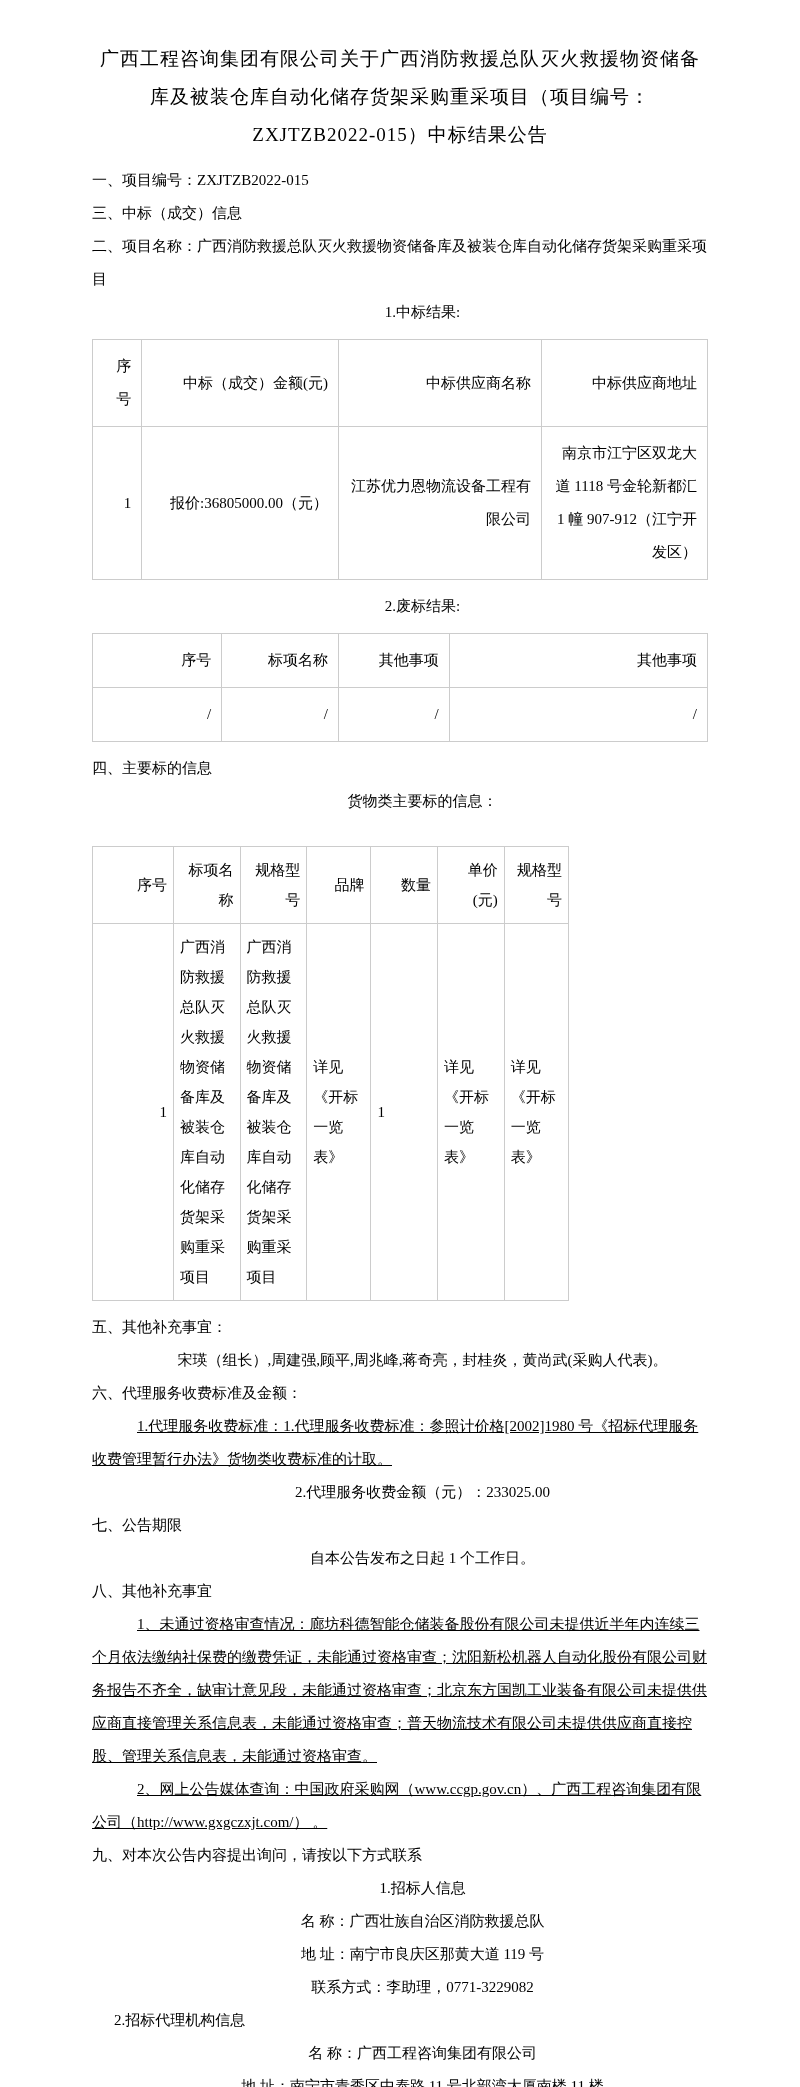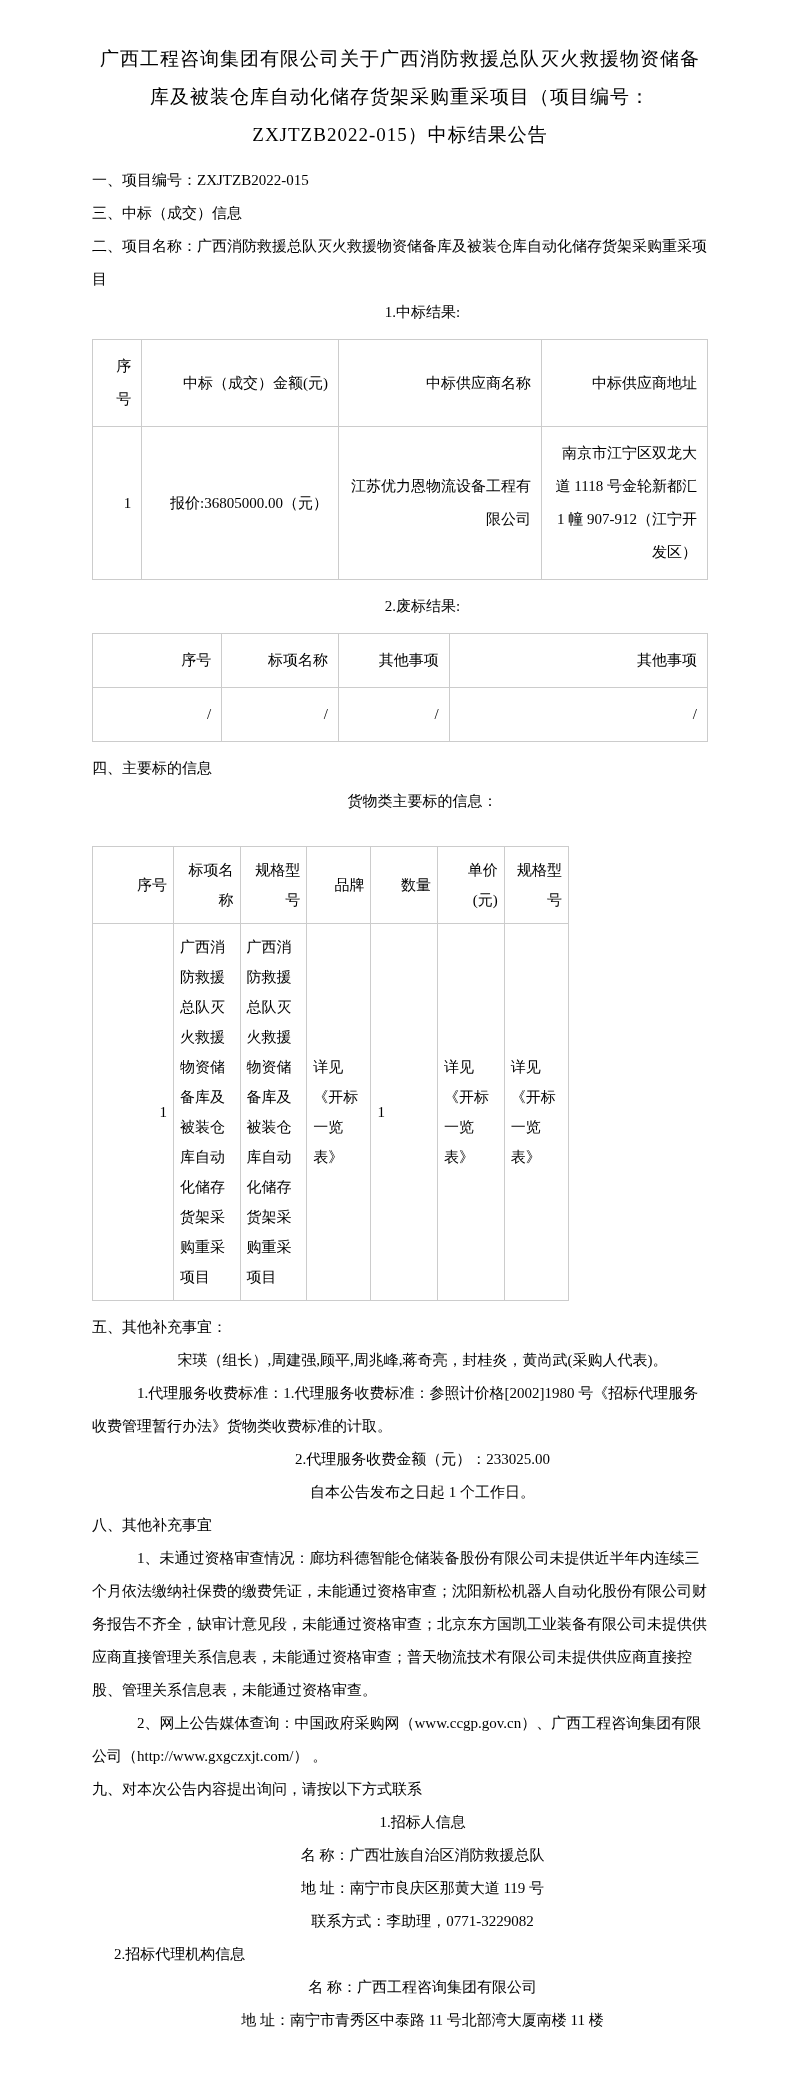--- a/index.html
+++ b/index.html
@@ -20,21 +20,21 @@
     font-weight:normal;
     text-align:center;
     line-height:2.0;
     letter-spacing:1px;
     margin:0 auto 10px auto;
     width:100%;
   }
   p{margin:0;line-height:2.2;}
   .ind{padding-left:45px;text-align:center;}
   .ind-sm{padding-left:22px;}
-  .tind{text-indent:45px;}
+  .tind{text-indent:45px;text-decoration:underline;}
   table{
     border-collapse:collapse;
     width:100%;
     margin:10px 0 10px 0;
     table-layout:fixed;
   }
   th,td{
     border:1px solid #cccccc;
     font-weight:normal;
     text-align:right;
@@ -155,23 +155,25 @@
       <td class="center">1</td>
       <td class="center">详见《开标一览表》</td>
       <td class="center">详见《开标一览表》</td>
     </tr>
   </tbody>
     </table>
 
   <p>五、其他补充事宜：</p>
   <p class="ind">宋瑛（组长）,周建强,顾平,周兆峰,蒋奇亮，封桂炎，黄尚武(采购人代表)。</p>
 
+  <p>六、代理服务收费标准及金额：</p>
   <p class="tind">1.代理服务收费标准：1.代理服务收费标准：参照计价格[2002]1980 号《招标代理服务收费管理暂行办法》货物类收费标准的计取。</p>
   <p class="ind">2.代理服务收费金额（元）：233025.00</p>
 
+  <p>七、公告期限</p>
   <p class="ind">自本公告发布之日起 1 个工作日。</p>
 
   <p>八、其他补充事宜</p>
   <p class="tind">1、未通过资格审查情况：廊坊科德智能仓储装备股份有限公司未提供近半年内连续三个月依法缴纳社保费的缴费凭证，未能通过资格审查；沈阳新松机器人自动化股份有限公司财务报告不齐全，缺审计意见段，未能通过资格审查；北京东方国凯工业装备有限公司未提供供应商直接管理关系信息表，未能通过资格审查；普天物流技术有限公司未提供供应商直接控股、管理关系信息表，未能通过资格审查。</p>
   <p class="tind">2、网上公告媒体查询：中国政府采购网（www.ccgp.gov.cn）、广西工程咨询集团有限公司（http://www.gxgczxjt.com/） 。</p>
 
   <p>九、对本次公告内容提出询问，请按以下方式联系</p>
   <p class="ind">1.招标人信息</p>
   <p class="ind">名 称：广西壮族自治区消防救援总队</p>
   <p class="ind">地 址：南宁市良庆区那黄大道 119 号</p>

